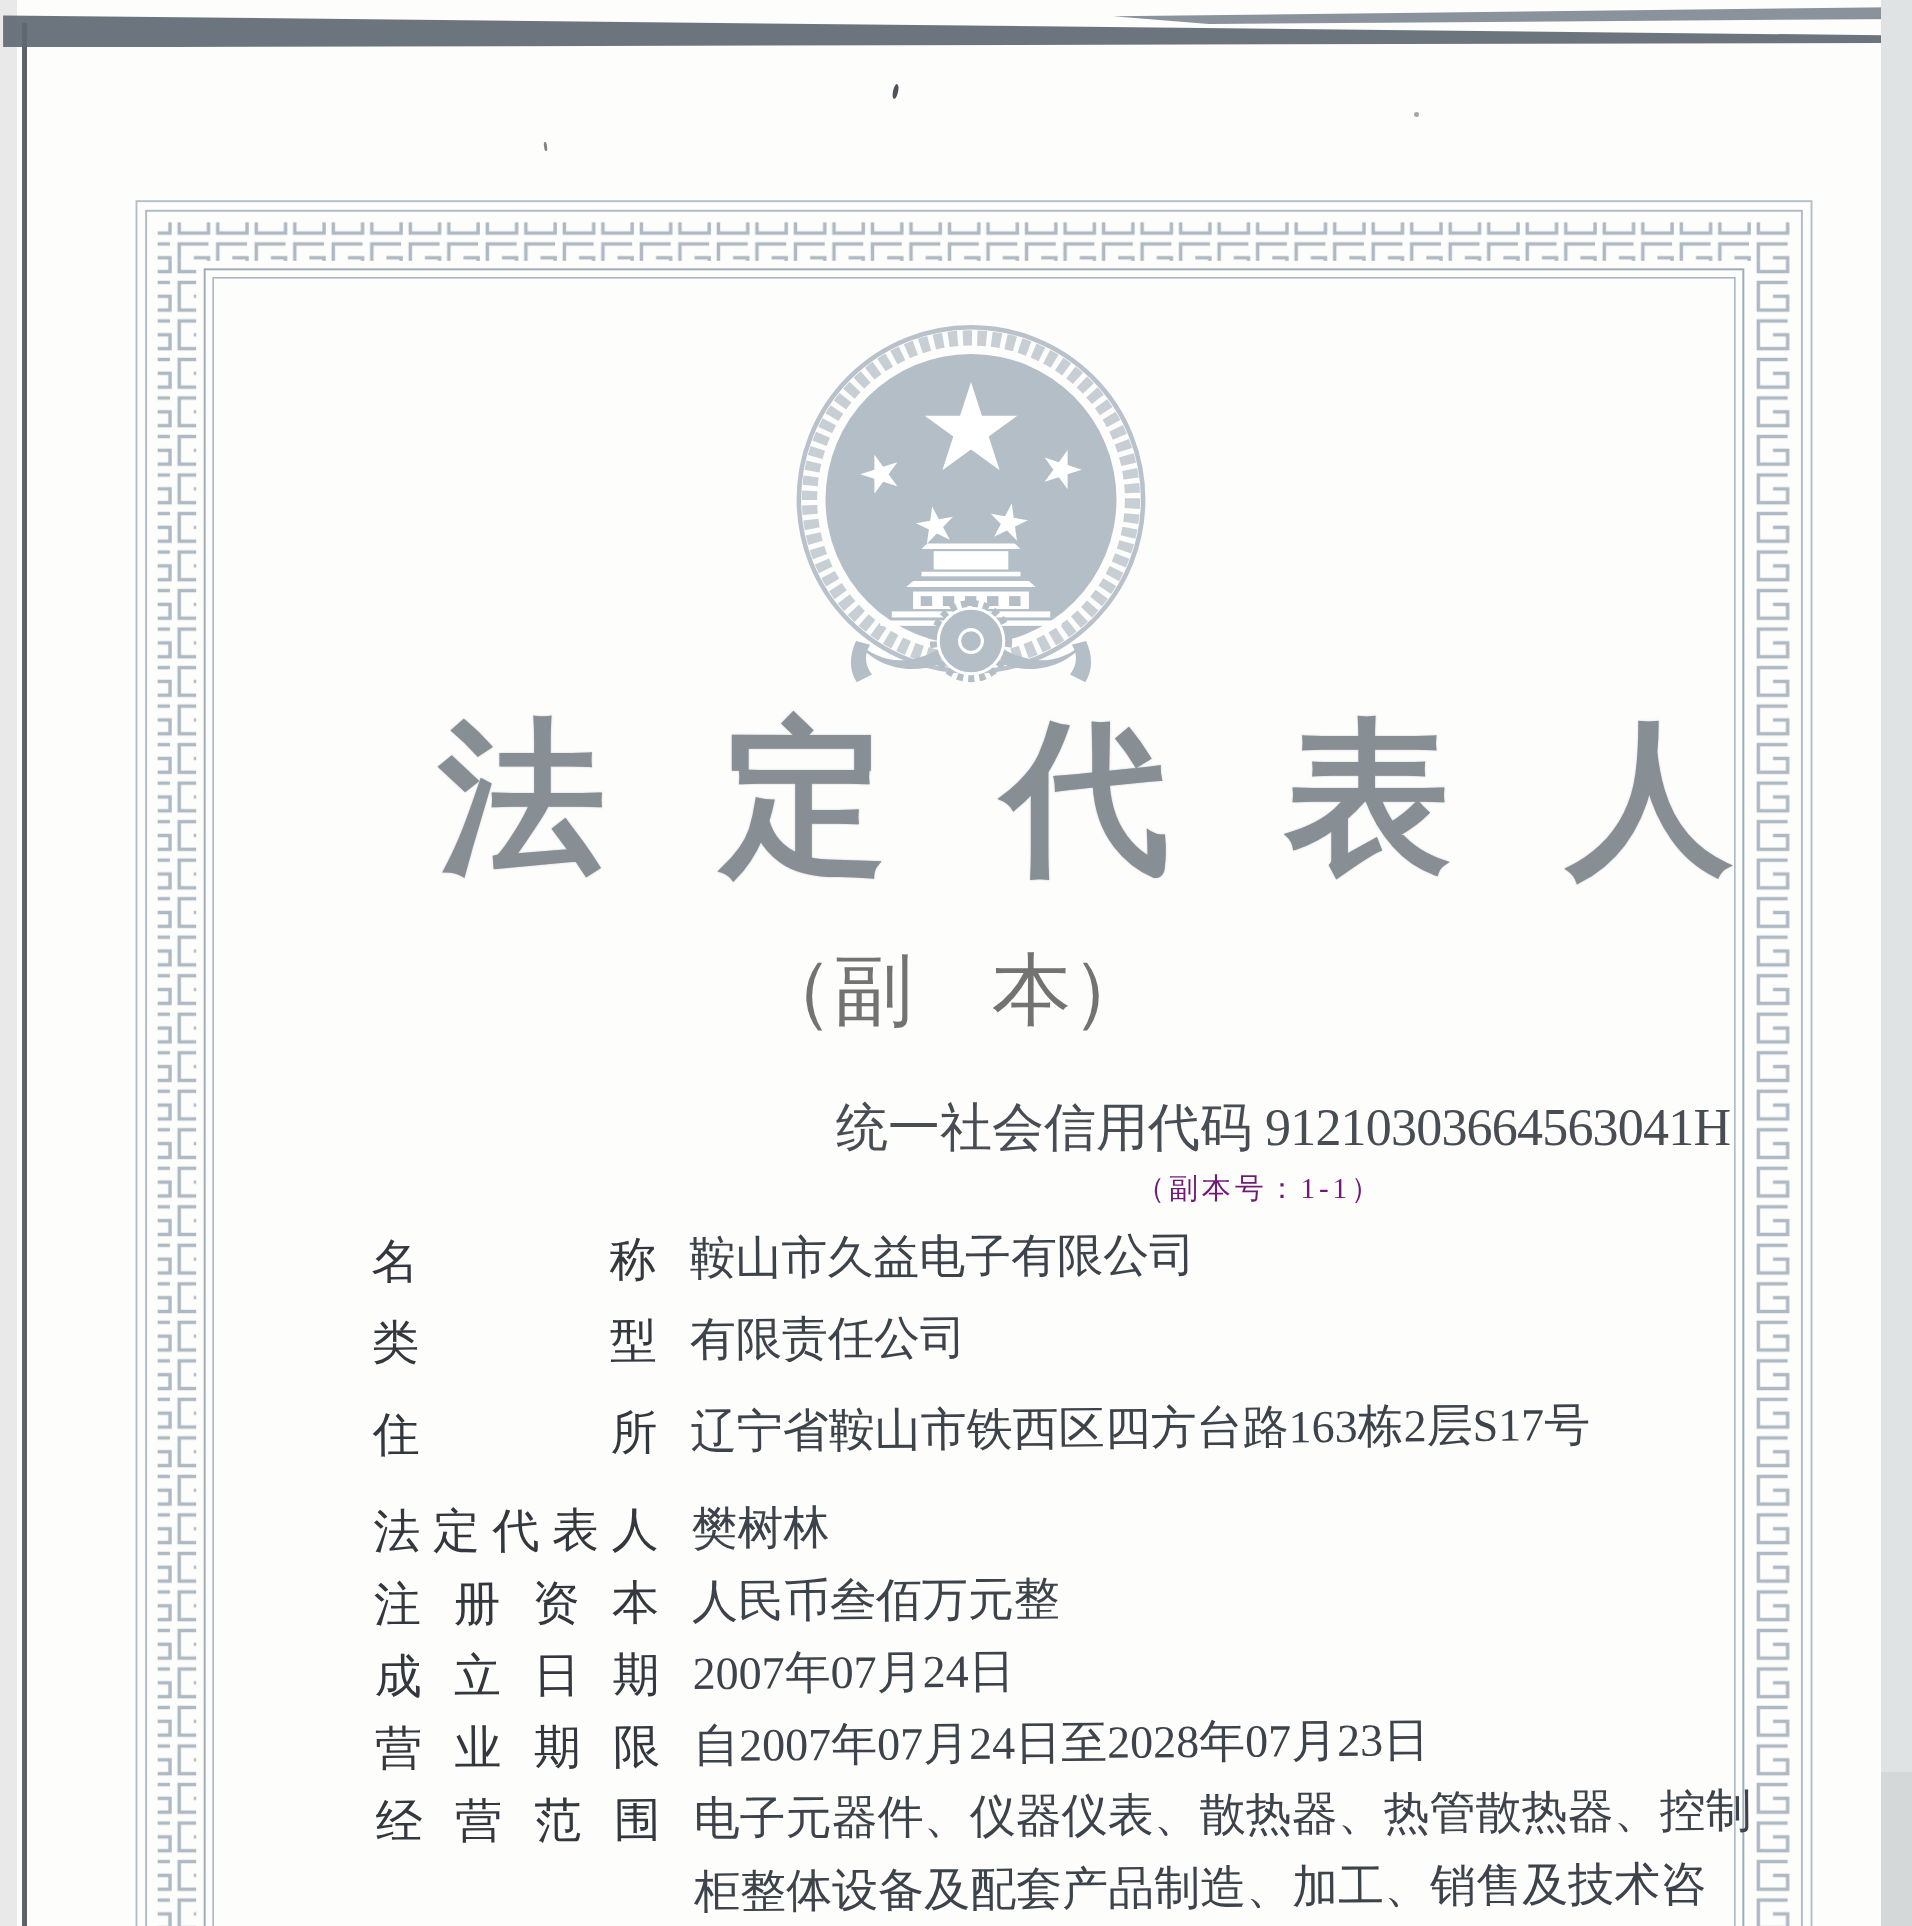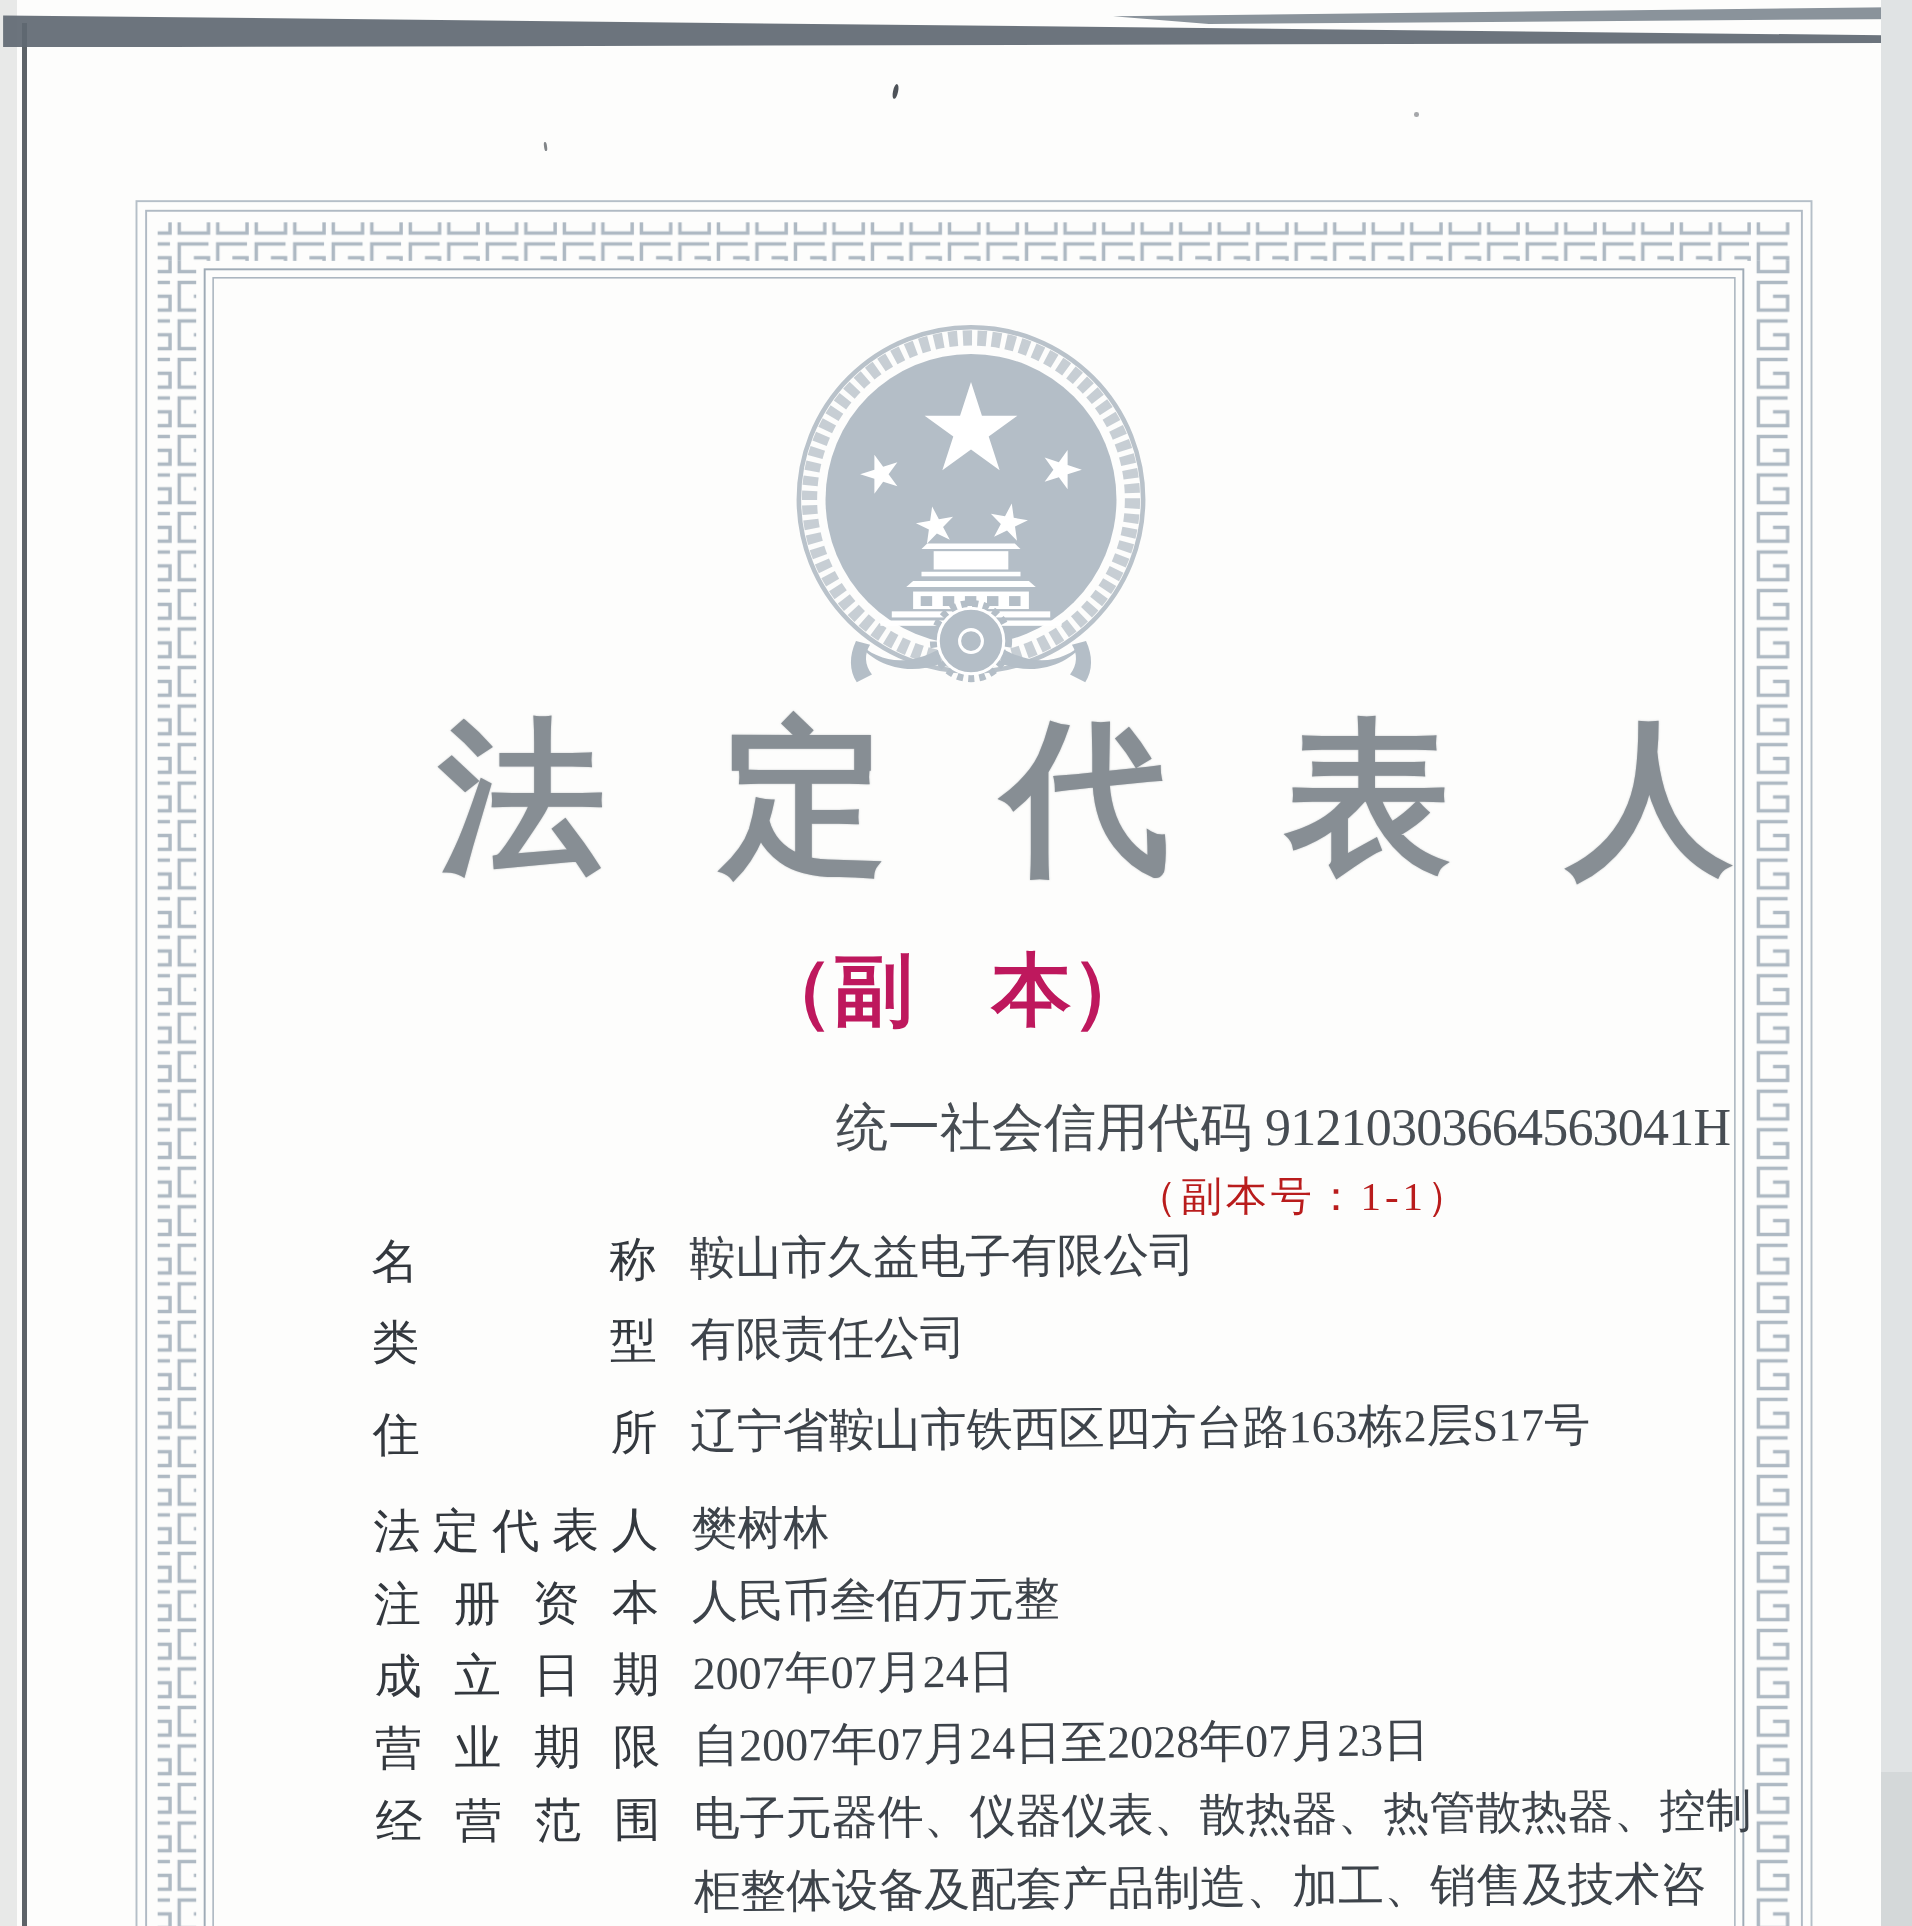--- a/index.html
+++ b/index.html
@@ -16,25 +16,25 @@
   .streak2{left:1113px;top:7px;width:799px;height:17px;background:#8a939b;
            clip-path:polygon(0 55%,100% 0,100% 70%,12% 100%);}
   .right-strip{left:1881px;top:0;width:31px;height:2704px;background:#e0e3e4;}
   .right-strip2{left:1881px;top:1772px;width:31px;height:932px;background:#d4d8d9;}
   .speck{background:#4d5258;border-radius:45%;}
 
   
   .title{left:439px;top:715px;width:1156px;font-family:"Liberation Sans","DejaVu Sans",sans-serif;
          font-weight:900;font-size:166px;line-height:166px;letter-spacing:116px;color:#878e94;
          text-shadow:0 0 1.9px rgba(135,142,148,.55);}
-  .subtitle{left:755px;top:946px;width:462px;font-size:79px;line-height:89px;color:#be185d;font-weight:700;}
+  .subtitle{left:755px;top:946px;width:462px;font-size:79px;line-height:89px;color:#737373;font-weight:400;}
 
   .codeline{left:836px;top:1093px;font-size:52px;color:#474d53;}
   .codeline .digits{letter-spacing:-0.8px;}
-  .copyno{left:1136px;top:1169px;font-size:41px;color:#b91c1c;letter-spacing:3.9px;}
+  .copyno{left:1136px;top:1169px;font-size:29px;color:#701a75;letter-spacing:3.9px;}
 
   
   .fields{left:0;top:0;width:1912px;height:2704px;transform:rotate(-0.45deg);}
   .row{position:absolute;left:372px;width:1383px;font-size:46px;line-height:64px;}
   .flabel{display:inline-block;width:285px;text-align:justify;text-align-last:justify;
           color:#33383e;vertical-align:top;font-size:47px;}
   .fvalue{display:inline-block;margin-left:33px;width:1063px;color:#3d434a;vertical-align:top;}
   .scopeline{white-space:nowrap;height:73px;}
   .emblembox{left:792px;top:318px;}
   .framebox{left:135px;top:200px;}

